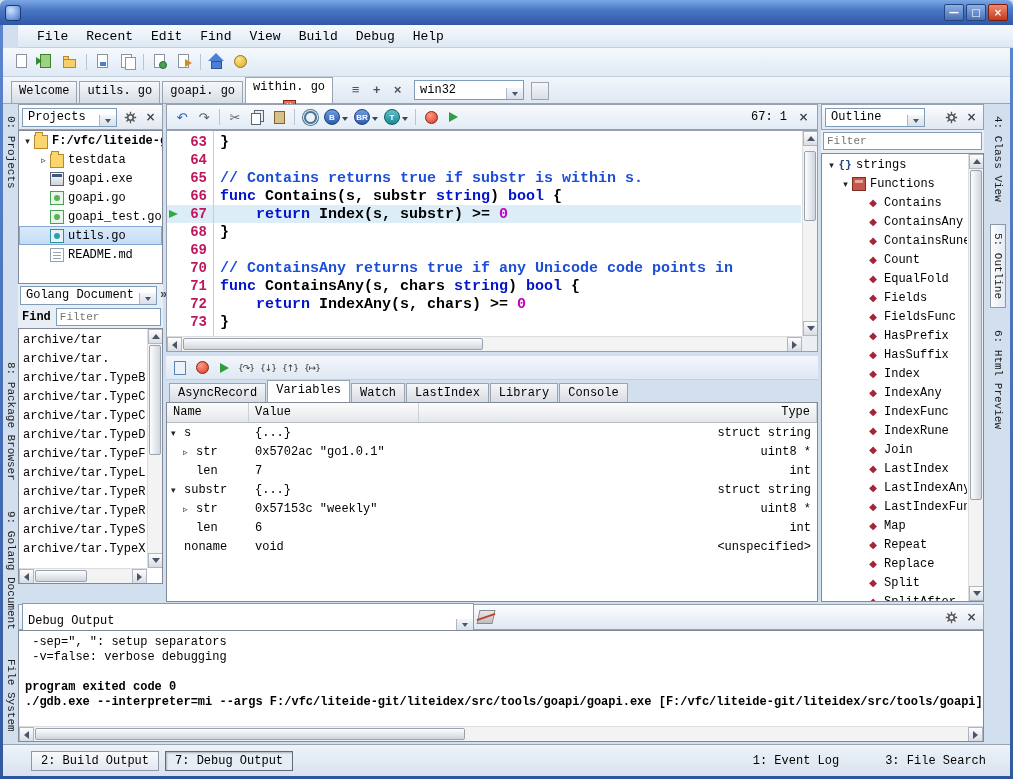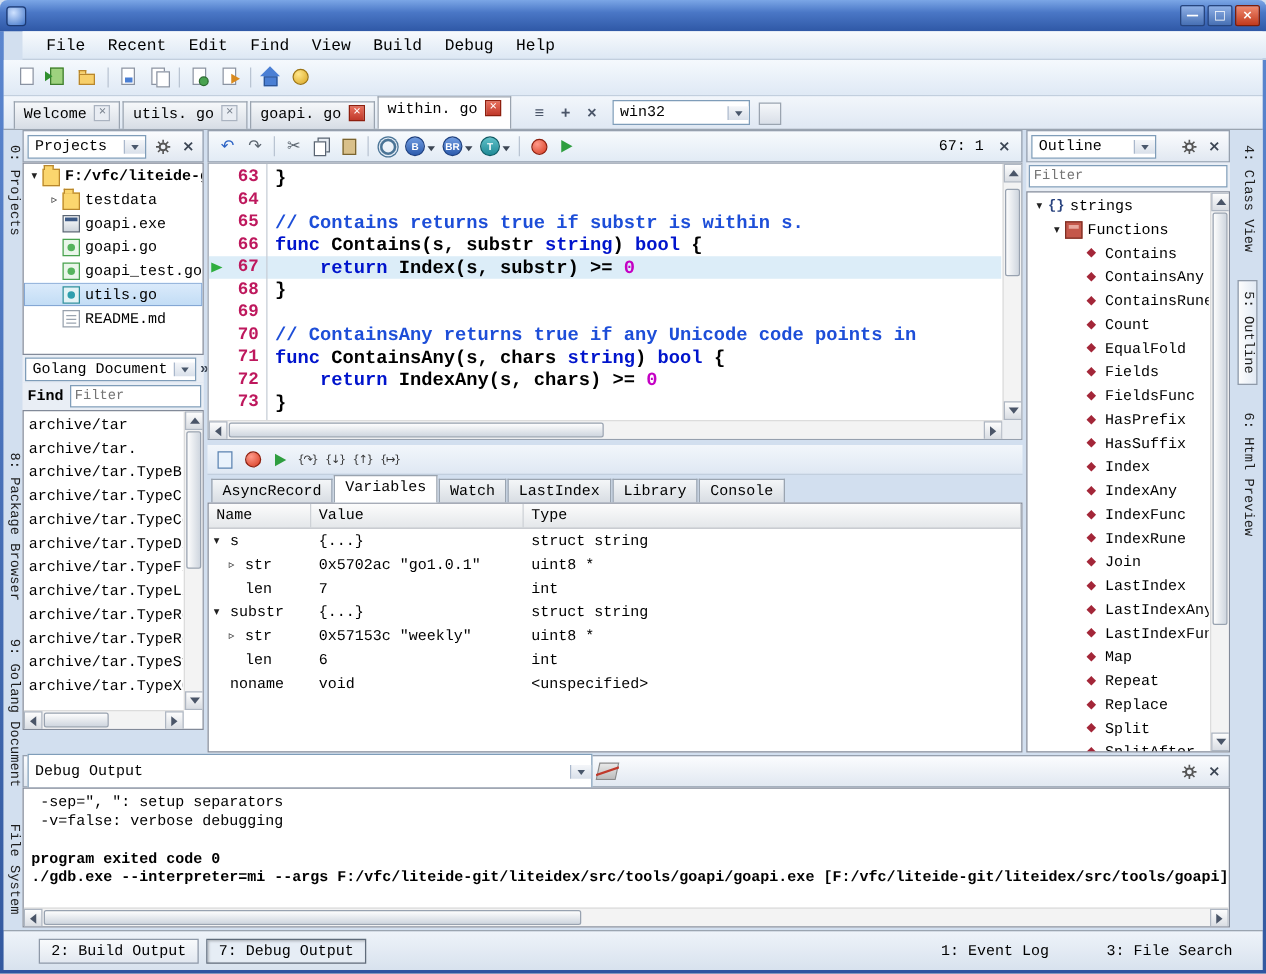--- a/index.html
+++ b/index.html
@@ -55,36 +55,36 @@
   .ic-home .p2 { display:block; left:2px; top:2px; width:0; height:0;
     border-left:8px solid transparent; border-right:8px solid transparent; border-bottom:8px solid #4a7fd4; }
   .ic-options .p2 { display:block; left:4px; top:4px; width:13px; height:13px; border-radius:50%;
     background:radial-gradient(circle at 35% 30%, #ffe68a, #d9a520); border:1px solid #9c7414; }
 
   
   .tabbar { position:absolute; left:3px; top:77px; width:1007px; height:27px;
     background:linear-gradient(180deg,#f2f6fb,#dfe8f3); border-bottom:1px solid #9aa4b0;
     display:flex; align-items:flex-end; padding-left:8px; gap:3px; }
   .tabs { display:flex; align-items:flex-end; }
-  .tab { height:22px; padding:2px 7px; display:flex; gap:6px;
+  .tab { height:22px; padding:2px 7px; display:flex; align-items:center; gap:6px;
     background:linear-gradient(180deg,#f6f8fa,#d7dde5); border:1px solid #9aa4b0; border-bottom:none;
-    margin-right:2px; font-size:12px; white-space:nowrap; }
+    margin-right:2px; font-size:12px; white-space:nowrap;flex-direction:column; }
   .tab.active { height:26px; background:#fff; }
   .tab-close { width:13px; height:13px; border:1px solid #aab3c0; background:#e9edf3; color:#77808c;
     font-size:10px; line-height:11px; text-align:center; }
   .tab.redx .tab-close { background:linear-gradient(180deg,#e9705d,#c0392b); border-color:#8e1f0e; color:#fff; }
   .tabbar-icons { display:flex; align-items:center; gap:2px; margin:0 4px 3px 8px; }
   .tabbar-icon { width:19px; height:19px; display:flex; align-items:center; justify-content:center;
     color:#4a5568; font-size:13px; font-weight:bold; }
   .target-combo { width:110px; margin-bottom:3px; }
   .side-btn { width:18px; height:18px; margin:0 0 3px 4px; border:1px solid #9aa4b0;
     background:linear-gradient(180deg,#f5f7fa,#d9dfe8); }
 
   
-  .combo { background:#fff; border:1px solid #7f9db9; height:20px; display:flex; align-items:center; }
+  .combo { background:#fff; border:1px solid #7f9db9; height:20px; display:flex; align-items:flex-end; }
   .combo .cv { flex:1; padding:2px 5px; white-space:nowrap; overflow:hidden; font-size:12px; }
   .combo .ca { width:17px; background:linear-gradient(180deg,#f4f6f9,#d9e0ea); border-left:1px solid #aab8cc;
     display:flex; align-items:center; justify-content:center; }
   .combo .ca::after { content:""; width:0; height:0; border:3px solid transparent; border-top:4px solid #49576b; margin-top:4px; }
 
   
   .workspace { position:absolute; left:3px; top:104px; width:1007px; height:640px; background:#d2dfef; }
   .strip { position:absolute; top:104px; height:640px; background:#d2dfef; display:flex; flex-direction:column; align-items:center; padding:4px 0; }
   .strip-left { left:3px; width:15px; }
   .strip-right { left:986px; width:24px; }
@@ -202,21 +202,21 @@
   .pos-debugbar { left:166px; top:356px; width:652px; height:24px; background:linear-gradient(180deg,#f2f6fb,#dfe8f3);
     display:flex; align-items:center; padding-left:4px; border-bottom:1px solid #c2cfde; position:absolute; }
   .dtabs { position:absolute; left:166px; top:380px; width:652px; height:22px; display:flex; align-items:flex-end; padding-left:3px; gap:1px; }
   .dtab { height:19px; padding:2px 8px; background:linear-gradient(180deg,#f4f6f8,#d8dde3);
     border:1px solid #9aa4b0; border-bottom:none; font-size:12px; white-space:nowrap; }
   .dtab.active { background:#fff; height:22px; z-index:2; }
   .vtable { position:absolute; left:166px; top:402px; width:652px; height:200px; background:#fff; border:1px solid #828a99;
     display:flex; flex-direction:column; overflow:hidden; }
   .vt-head { display:flex; height:20px; background:linear-gradient(180deg,#fcfcfc,#e4e7ea); border-bottom:1px solid #b8bcc2; flex:0 0 20px; }
   .vt-h { padding:2px 6px; border-right:1px solid #cdd1d6; font-size:12px; }
-  .w-name { width:82px; } .w-value { width:170px; } .w-type { flex:1; }
+  .w-name { width:82px; } .w-value { width:170px; } .w-type { flex:1;text-align:right; }
   .vrow { display:flex; height:19px; align-items:center; }
   .vc { padding:0 6px; white-space:nowrap; overflow:hidden; }
   .vc-name { display:flex; align-items:center; padding-left:4px; }
   .vc-name .exp { width:13px; flex:0 0 13px; font-family:"DejaVu Sans",sans-serif; font-size:9px; font-weight:normal; color:#222; }
   .vrow.lvl1 .vc-name { padding-left:16px; }
 
   
   .pos-outfilter { position:absolute; left:821px; top:130px; width:163px; height:23px; background:#e9eef5; display:flex; padding:2px; }
   .pos-outtree { left:821px; top:153px; width:163px; height:449px; padding:1px 16px 0 1px; }
   .trow.lvl0 { padding-left:2px; } .trow.lvl1 { padding-left:16px; } .trow.lvl2 { padding-left:30px; }

